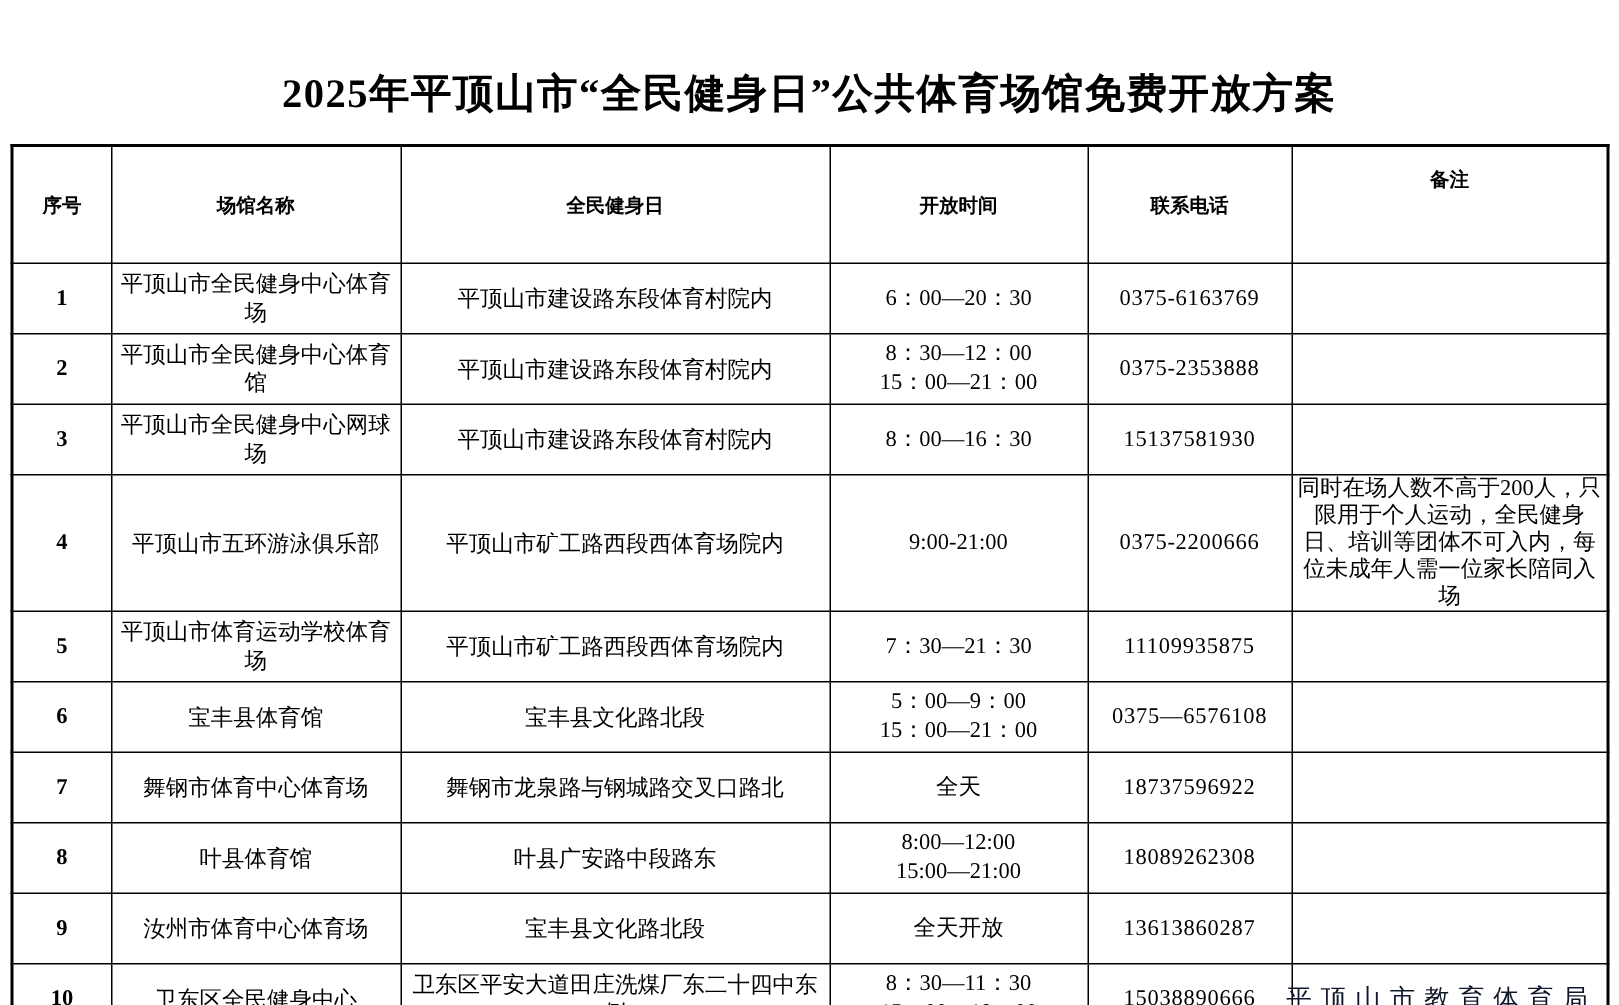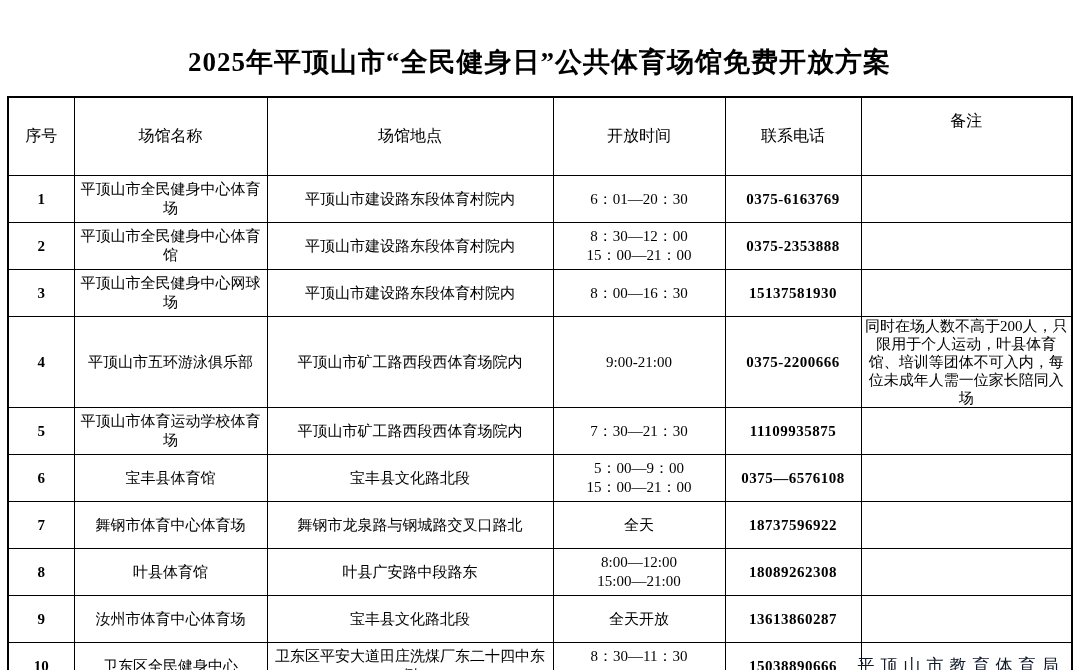--- a/index.html
+++ b/index.html
@@ -41,22 +41,22 @@
   table.schedule th,
   table.schedule td {
     border: 1px solid #000;
     text-align: center;
     vertical-align: middle;
     padding: 0 2px;
     overflow: hidden;
   }
   table.schedule th {
     height: 64px;
-    font-size: 16px;
-    font-weight: normal;
+    font-size: 13px;
+    font-weight: bold;
   }
   table.schedule th.th-note {
     vertical-align: top;
     padding-top: 13px;
   }
   table.schedule td {
     height: 46px;
     font-size: 15px;
   }
   td.cell-no {
@@ -64,21 +64,20 @@
     font-size: 16px;
   }
   td.cell-hours {
     font-size: 14px;
     line-height: 19px;
     white-space: pre-line;
   }
   td.cell-phone {
     font-size: 14px;
     letter-spacing: 0.5px;
-    font-weight: bold;
   }
   td.cell-note {
     font-size: 14px;
     text-align: left;
     line-height: 18px;
     padding: 2px 3px;
   }
   .watermark {
     position: absolute;
     left: 845px;
@@ -125,32 +124,32 @@
       <col style="width:193px">
       <col style="width:286px">
       <col style="width:172px">
       <col style="width:136px">
       <col style="width:211px">
     </colgroup>
     <thead>
       <tr>
         <th>序号</th>
         <th>场馆名称</th>
-        <th>场馆地点</th>
+        <th>全民健身日</th>
         <th>开放时间</th>
         <th>联系电话</th>
         <th class="th-note">备注</th>
       </tr>
     </thead>
     <tbody id="table-body">
     <tr>
           <td class="cell-no">1</td>
           <td class="cell-name">平顶山市全民健身中心体育场</td>
           <td class="cell-address">平顶山市建设路东段体育村院内</td>
-          <td class="cell-hours">6：01—20：30</td>
+          <td class="cell-hours">6：00—20：30</td>
           <td class="cell-phone">0375-6163769</td>
           <td class="cell-note"></td>
         </tr>
         <tr>
           <td class="cell-no">2</td>
           <td class="cell-name">平顶山市全民健身中心体育馆</td>
           <td class="cell-address">平顶山市建设路东段体育村院内</td>
           <td class="cell-hours">8：30—12：00
 15：00—21：00</td>
           <td class="cell-phone">0375-2353888</td>
@@ -163,21 +162,21 @@
           <td class="cell-hours">8：00—16：30</td>
           <td class="cell-phone">15137581930</td>
           <td class="cell-note"></td>
         </tr>
         <tr>
           <td class="cell-no">4</td>
           <td class="cell-name">平顶山市五环游泳俱乐部</td>
           <td class="cell-address">平顶山市矿工路西段西体育场院内</td>
           <td class="cell-hours">9:00-21:00</td>
           <td class="cell-phone">0375-2200666</td>
-          <td class="cell-note">同时在场人数不高于200人，只限用于个人运动，叶县体育馆、培训等团体不可入内，每位未成年人需一位家长陪同入场</td>
+          <td class="cell-note">同时在场人数不高于200人，只限用于个人运动，全民健身日、培训等团体不可入内，每位未成年人需一位家长陪同入场</td>
         </tr>
         <tr>
           <td class="cell-no">5</td>
           <td class="cell-name">平顶山市体育运动学校体育场</td>
           <td class="cell-address">平顶山市矿工路西段西体育场院内</td>
           <td class="cell-hours">7：30—21：30</td>
           <td class="cell-phone">11109935875</td>
           <td class="cell-note"></td>
         </tr>
         <tr>

